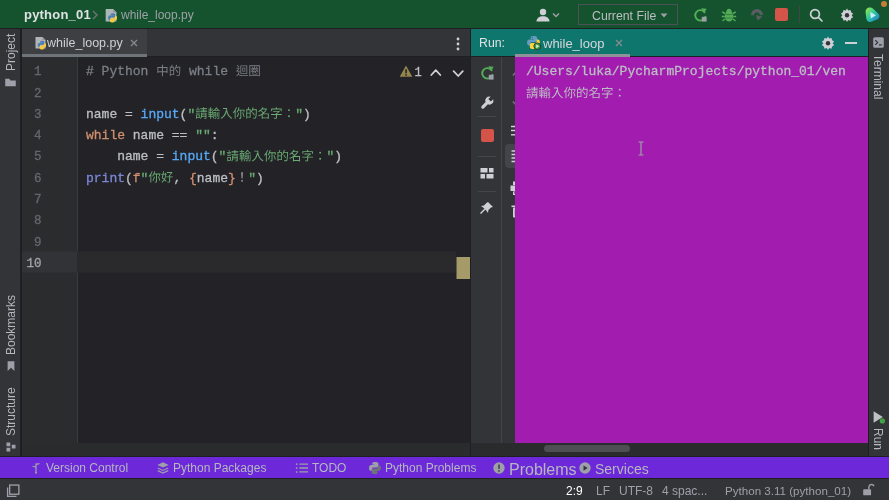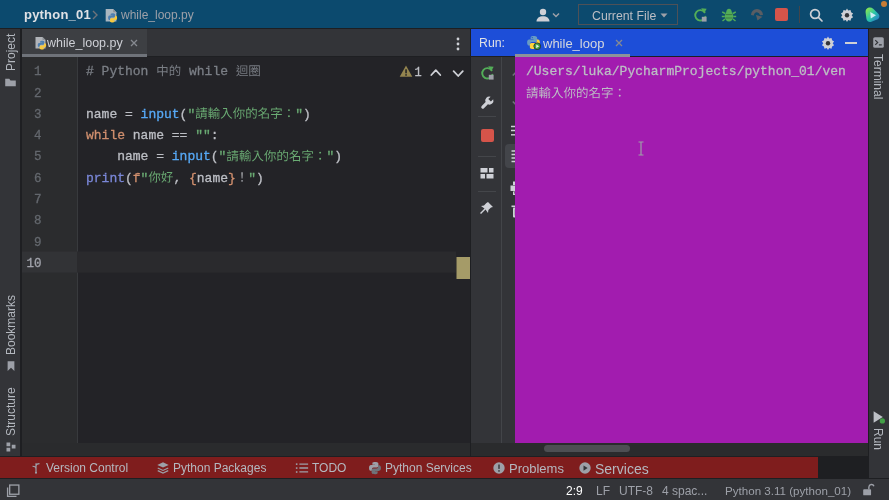--- a/index.html
+++ b/index.html
@@ -1,19 +1,19 @@
 <!DOCTYPE html>
 <html><head><meta charset="utf-8"><style>
 *{margin:0;padding:0;box-sizing:border-box}
 html,body{width:889px;height:500px;overflow:hidden;background:#1e1f22;
  font-family:"Liberation Sans",sans-serif;-webkit-font-smoothing:antialiased}
 .abs{position:absolute}
 svg text{font-family:"Liberation Mono",monospace}
 </style></head><body>
-<div class="abs" style="left:0;top:0;width:889px;height:29px;background:#0c4a6e;border-bottom:1px solid #1e1f22">
+<div class="abs" style="left:0;top:0;width:889px;height:29px;background:#14532d;border-bottom:1px solid #1e1f22">
     <span class="abs" style="left:24px;top:7px;font-size:13px;font-weight:bold;color:#dfe1e5;letter-spacing:.2px">python_01</span>
     <svg class="abs" style="left:91px;top:9px" width="8" height="12" viewBox="0 0 8 12">
       <path d="M2 2 L6 6 L2 10" stroke="#6f737a" stroke-width="1.4" fill="none"></path>
     </svg>
     <svg style="position:absolute;left:103px;top:8px" width="15" height="15" viewBox="0 0 14 14">
       <path fill="#c6c9ce" d="M2.5 1h7l3 3v8.5h-10z" opacity=".85"></path>
       <path fill="#8f9399" d="M9.5 1l3 3h-3z"></path>
       <g transform="translate(4.0,4.2) scale(.62)">
         <path fill="#4e7fb0" d="M7.9 1C4.9 1 5 2.4 5 2.4v1.8h3v.5H3.6S1.2 4.5 1.2 7.9c0 3.4 2.1 3.3 2.1 3.3h1.2v-1.7s-.1-2.1 2-2.1h3.4s2 0 2-1.9V2.9S12.2 1 7.9 1z"></path>
         <path fill="#f7c93e" d="M8.1 15c3 0 2.9-1.4 2.9-1.4v-1.8h-3v-.5h4.4s2.4.2 2.4-3.2c0-3.4-2.1-3.3-2.1-3.3h-1.2v1.7s.1 2.1-2 2.1H6.1s-2 0-2 1.9v2.6S3.8 15 8.1 15z"></path>
@@ -198,21 +198,21 @@
 <path d="M406 65.5 L412.3 76.7 L399.7 76.7 Z" fill="#94854f"></path>
 <rect x="405.3" y="69.3" width="1.5" height="4" fill="#1e1f22"></rect>
 <rect x="405.3" y="74.2" width="1.5" height="1.5" fill="#1e1f22"></rect>
 </g>
       <text x="414.5" y="76.2" font-size="12" fill="#bcbec4" stroke="#bcbec4" stroke-width=".3" paint-order="stroke" xml:space="preserve">1</text>
       <path d="M431.3 75 L435.8 70.2 L440.3 75" stroke="#ced0d6" stroke-width="1.8" fill="none" stroke-linecap="round" stroke-linejoin="round"></path>
       <path d="M453.6 71.2 L458.2 76 L462.8 71.2" stroke="#ced0d6" stroke-width="1.8" fill="none" stroke-linecap="round" stroke-linejoin="round"></path>
       <rect x="456.5" y="257" width="13.5" height="22" fill="#a59b68"></rect>
     </svg>
   </div>
-<div class="abs" style="left:470px;top:29px;width:398px;height:28px;background:#1d4ed8;border-bottom:1px solid #1e1f22;border-left:1px solid #1e1f22">
+<div class="abs" style="left:470px;top:29px;width:398px;height:28px;background:#0f766e;border-bottom:1px solid #1e1f22;border-left:1px solid #1e1f22">
     <span class="abs" style="left:8px;top:7px;font-size:12.3px;color:#dfe1e5">Run:</span>
     <svg style="position:absolute;left:55px;top:6px" width="15" height="15" viewBox="0 0 16 16">
       <path fill="#689bc4" d="M7.9 1C4.9 1 5 2.4 5 2.4v1.8h3v.5H3.6S1.2 4.5 1.2 7.9c0 3.4 2.1 3.3 2.1 3.3h1.2v-1.7s-.1-2.1 2-2.1h3.4s2 0 2-1.9V2.9S12.2 1 7.9 1zM6.7 2a.7.7 0 110 1.4.7.7 0 010-1.4z"></path>
       <path fill="#ffd43b" d="M8.1 15c3 0 2.9-1.4 2.9-1.4v-1.8h-3v-.5h4.4s2.4.2 2.4-3.2c0-3.4-2.1-3.3-2.1-3.3h-1.2v1.7s.1 2.1-2 2.1H6.1s-2 0-2 1.9v2.6S3.8 15 8.1 15zm1.2-1a.7.7 0 110-1.4.7.7 0 010 1.4z"></path>
       <circle cx="12" cy="12" r="3.6" fill="#46a145" stroke="#1e1f22" stroke-width=".8"></circle>
       <path d="M10.9 10 L14 12 L10.9 14Z" fill="#e8f3e8"></path>
     </svg>
     <span class="abs" style="left:72px;top:7px;font-size:13px;color:#d5d7dd">while_loop</span>
     <svg class="abs" style="left:143px;top:9px" width="10" height="10" viewBox="0 0 10 10">
       <path d="M2 2 L8 8 M8 2 L2 8" stroke="#868a91" stroke-width="1.3"></path>
@@ -299,21 +299,21 @@
     </svg>
     <span style="font-size:12px;color:#b4b8bf">Terminal</span>
   </div>
 <div style="position:absolute;left:885px;top:410px;transform-origin:0 0;transform:rotate(90deg);display:flex;align-items:center;gap:4px;white-space:nowrap;height:14px">
     <svg width="14" height="14" viewBox="0 0 16 16" style="transform:rotate(-90deg);flex:none">
       <path d="M3 1.5 L13.5 8 L3 14.5Z" fill="#bdc0c6"></path>
       <circle cx="13" cy="12.5" r="3" fill="#43a147"></circle>
     </svg>
     <span style="font-size:12px;color:#b4b8bf">Run</span>
   </div>
-<div class="abs" style="left:0;top:456px;width:818px;height:22px;background:#7f1d1d;border-top:1px solid #1e1f22">
+<div class="abs" style="left:0;top:456px;width:889px;height:22px;background:#6d28d9;border-top:1px solid #1e1f22">
     <svg class="abs" style="left:29px;top:4px" width="14" height="14" viewBox="0 0 16 16">
       <path d="M8 2.5 v11 M8 6 c0-2.5 2-3 4-3 M8 9 c0-2.5-2-3-4-3" stroke="#9da0a8" stroke-width="1.4" fill="none"></path>
       <circle cx="8" cy="13.5" r="1.2" fill="#9da0a8"></circle>
     </svg>
     <span class="abs" style="left:46px;top:4px;font-size:12px;color:#b4b8bf">Version Control</span>
     <svg class="abs" style="left:156px;top:4px" width="14" height="14" viewBox="0 0 16 16">
       <path d="M8 1.5 L14.5 4.5 8 7.5 1.5 4.5Z" fill="#9da0a8"></path>
       <path d="M2 8 L8 10.8 L14 8 M2 11 L8 13.8 L14 11" stroke="#9da0a8" stroke-width="1.3" fill="none"></path>
     </svg>
     <span class="abs" style="left:173px;top:4px;font-size:12px;color:#b4b8bf">Python Packages</span>
@@ -321,27 +321,27 @@
       <path d="M5 3.5h10 M5 8h10 M5 12.5h10" stroke="#9da0a8" stroke-width="1.5"></path>
       <rect x="1" y="2.7" width="1.8" height="1.8" fill="#9da0a8"></rect>
       <rect x="1" y="7.2" width="1.8" height="1.8" fill="#9da0a8"></rect>
       <rect x="1" y="11.7" width="1.8" height="1.8" fill="#9da0a8"></rect>
     </svg>
     <span class="abs" style="left:312px;top:4px;font-size:12px;color:#b4b8bf">TODO</span>
     <svg class="abs" style="left:368px;top:4px" width="14" height="14" viewBox="0 0 16 16">
       <path fill="#9da0a8" d="M7.9 1C4.9 1 5 2.4 5 2.4v1.8h3v.5H3.6S1.2 4.5 1.2 7.9c0 3.4 2.1 3.3 2.1 3.3h1.2v-1.7s-.1-2.1 2-2.1h3.4s2 0 2-1.9V2.9S12.2 1 7.9 1z"></path>
       <path fill="#6f737a" d="M8.1 15c3 0 2.9-1.4 2.9-1.4v-1.8h-3v-.5h4.4s2.4.2 2.4-3.2c0-3.4-2.1-3.3-2.1-3.3h-1.2v1.7s.1 2.1-2 2.1H6.1s-2 0-2 1.9v2.6S3.8 15 8.1 15z"></path>
     </svg>
-    <span class="abs" style="left:385px;top:4px;font-size:12px;color:#b4b8bf">Python Services</span>
+    <span class="abs" style="left:385px;top:4px;font-size:12px;color:#b4b8bf">Python Problems</span>
     <svg class="abs" style="left:492px;top:4px" width="14" height="14" viewBox="0 0 16 16">
       <circle cx="8" cy="8" r="6.5" fill="#9da0a8"></circle>
       <rect x="7.2" y="4" width="1.6" height="5" fill="#333438"></rect>
       <rect x="7.2" y="10.5" width="1.6" height="1.7" fill="#2b2d30"></rect>
     </svg>
-    <span class="abs" style="left:509px;top:4px;font-size:13px;color:#b4b8bf">Problems</span>
+    <span class="abs" style="left:509px;top:4px;font-size:16px;color:#b4b8bf">Problems</span>
     <svg class="abs" style="left:578px;top:4px" width="14" height="14" viewBox="0 0 16 16">
       <circle cx="8" cy="8" r="6.5" fill="#9da0a8"></circle>
       <path d="M6.3 5 L11 8 L6.3 11Z" fill="#333438"></path>
     </svg>
     <span class="abs" style="left:595px;top:4px;font-size:14px;color:#b4b8bf">Services</span>
   </div>
 <div class="abs" style="left:0;top:478px;width:889px;height:22px;background:#333438;border-top:1px solid #1e1f22">
     <svg class="abs" style="left:6px;top:5px" width="14" height="14" viewBox="0 0 16 16">
       <rect x="4.2" y="1.2" width="10.5" height="10.5" stroke="#9da0a8" stroke-width="1.5" fill="none"></rect>
       <path d="M1.8 4 V14.2 H12" stroke="#9da0a8" stroke-width="1.5" fill="none"></path>

